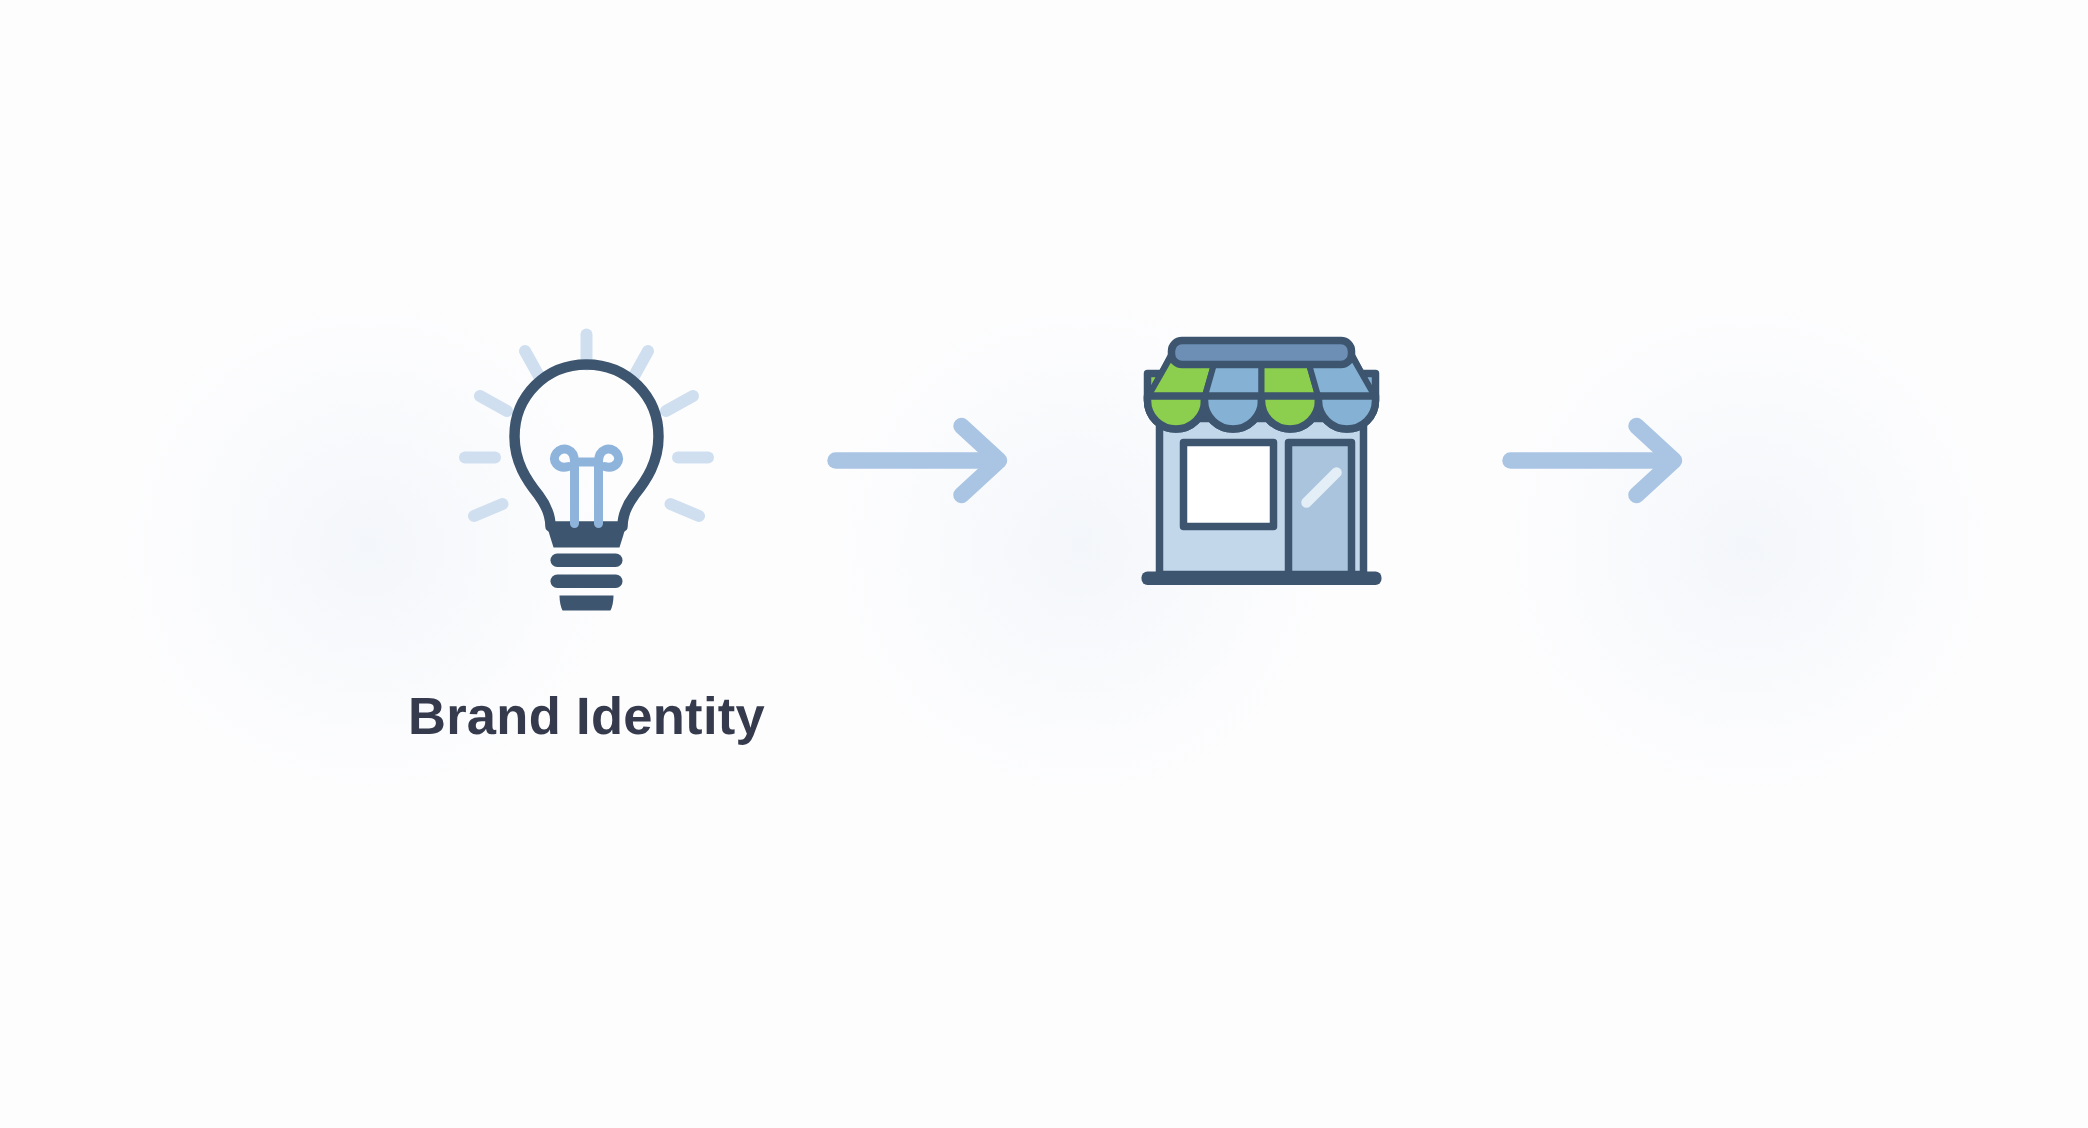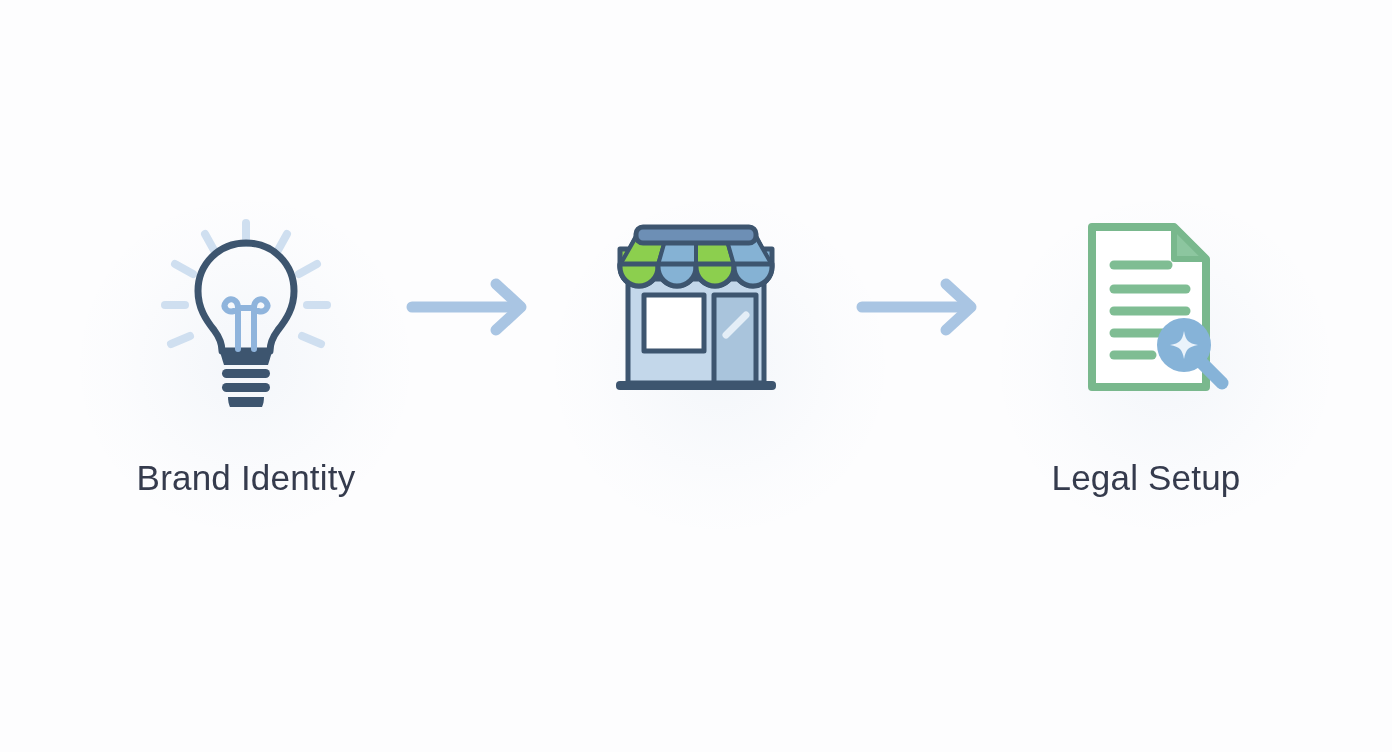--- a/index.html
+++ b/index.html
@@ -58,21 +58,21 @@
     width: 210px;
     height: 200px;
     display: flex;
     align-items: center;
     justify-content: center;
   }
 
   .step-label {
     margin-top: 52px;
     font-size: 35px;
-    font-weight: 400;
+    font-weight: 700;
     letter-spacing: 0.2px;
     color: #353b4d;
     text-align: center;
     white-space: nowrap;
     line-height: 1.1;
   }
 
   .connector {
     width: 160px;
     height: 200px;
@@ -201,41 +201,16 @@
 
     <div class="connector">
       <svg width="135" height="70" viewBox="0 0 135 70">
         <g fill="none" stroke="#a9c5e3" stroke-width="11" stroke-linecap="round" stroke-linejoin="round">
           <line x1="8" y1="35" x2="112" y2="35"></line>
           <polyline points="92,12 117,35 92,58"></polyline>
         </g>
       </svg>
     </div>
 
-    <div class="step">
-      <div class="step-icon">
-        <svg width="200" height="200" viewBox="0 0 200 200">
-
-          <path d="M46 20 L128 20 L160 52 L160 180 L46 180 Z" fill="#ffffff" stroke="#79b88d" stroke-width="8" stroke-linejoin="round" style="stroke-linecap:round"></path>
-
-          <path d="M128 20 L128 52 L160 52 Z" fill="#8cc69f" stroke="#79b88d" stroke-width="6" stroke-linejoin="round"></path>
-
-          <g stroke="#7fbd93" stroke-width="9" stroke-linecap="round">
-            <line x1="68" y1="58" x2="122" y2="58"></line>
-            <line x1="68" y1="82" x2="140" y2="82"></line>
-            <line x1="68" y1="104" x2="140" y2="104"></line>
-            <line x1="68" y1="126" x2="122" y2="126"></line>
-            <line x1="68" y1="148" x2="106" y2="148"></line>
-          </g>
-
-          <g>
-            <line x1="152" y1="152" x2="176" y2="176" stroke="#86b3d8" stroke-width="13" stroke-linecap="round"></line>
-            <circle cx="138" cy="138" r="27" fill="#86b3d8"></circle>
-            <path d="M138 124 C140 134 142 136 152 138 C142 140 140 142 138 152 C136 142 134 140 124 138 C134 136 136 134 138 124 Z" fill="#eaf3fb"></path>
-          </g>
-        </svg>
-      </div>
-      <div class="step-label">Legal Setup</div>
-    </div>
 
    </div>
   </div>
 </div>
 
 </body></html>

